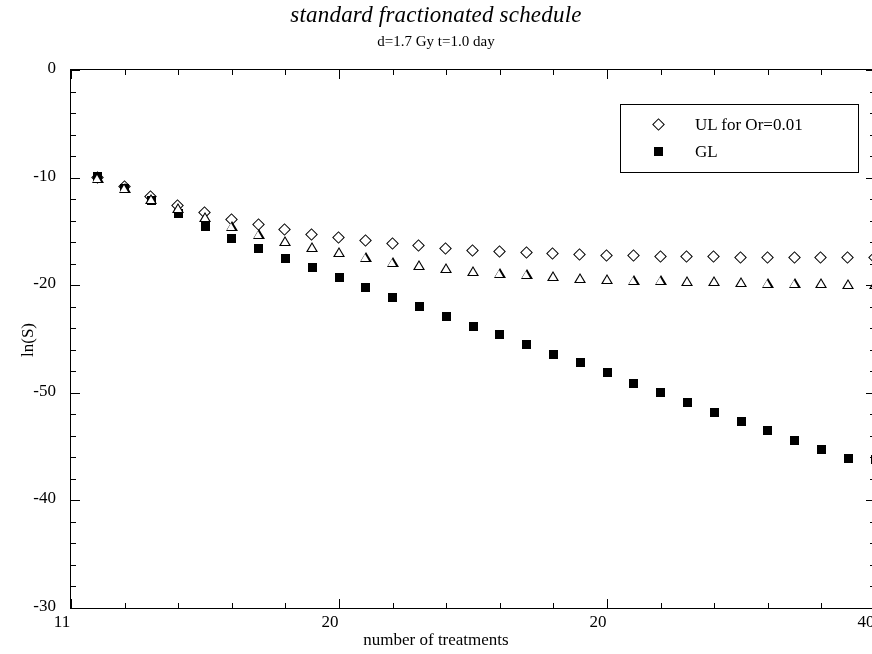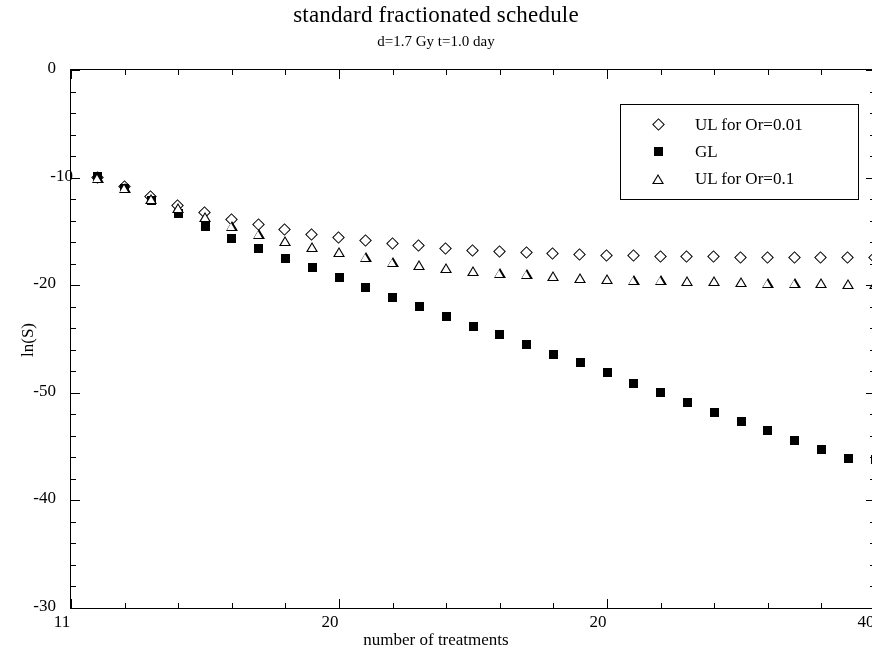--- a/index.html
+++ b/index.html
@@ -20,20 +20,21 @@
     height: 654px;
   }
   .title {
     position: absolute;
     left: 0;
     top: 2px;
     width: 872px;
     text-align: center;
     font-size: 23px;
     letter-spacing: 0.2px;
+    font-style: italic;
   }
   .subtitle {
     position: absolute;
     left: 0;
     top: 33px;
     width: 872px;
     text-align: center;
     font-size: 15px;
   }
   
@@ -370,34 +371,26 @@
           <div class="m-diamond" style="position:relative;margin:0;"></div>
         </div>
         <div class="legend-text">UL for Or=0.01</div>
       </div>
       <div class="legend-row">
         <div class="legend-sym">
           <div class="m-square" style="position:relative;margin:0;"></div>
         </div>
         <div class="legend-text">GL</div>
       </div>
-      <div class="legend-row">
-        <div class="legend-sym">
-          <div style="position:relative;width:12px;height:10px;">
-            <div class="m-triangle" style="margin:0;left:0;top:0;"></div>
-          </div>
-        </div>
-        <div class="legend-text">UL for Or=0.1</div>
-      </div>
     </div>
   </div>
 
 <div class="xlabel-tick" style="left: 62px; top: 612px;">11</div>
     <div class="xlabel-tick" style="left: 330px; top: 612px;">20</div>
     <div class="xlabel-tick" style="left: 598px; top: 612px;">20</div>
     <div class="xlabel-tick" style="left: 866px; top: 612px;">40</div>
     <div class="ylabel-tick" style="left: 0px; top: 596px;">-30</div>
     <div class="ylabel-tick" style="left: 0px; top: 488.4px;">-40</div>
     <div class="ylabel-tick" style="left: 0px; top: 380.8px;">-50</div>
     <div class="ylabel-tick" style="left: 0px; top: 273.2px;">-20</div>
-    <div class="ylabel-tick" style="left: 17px; top: 165.6px;">-10</div>
+    <div class="ylabel-tick" style="left: 0px; top: 165.6px;">-10</div>
     <div class="ylabel-tick" style="left: 0px; top: 58px;">0</div>
   </div>
 
 </body></html>

